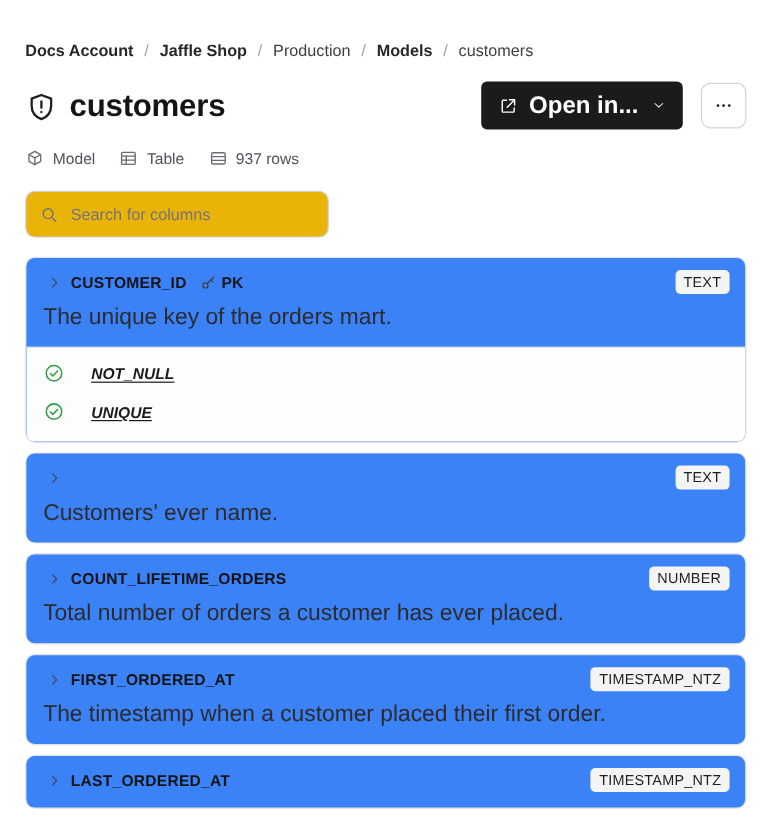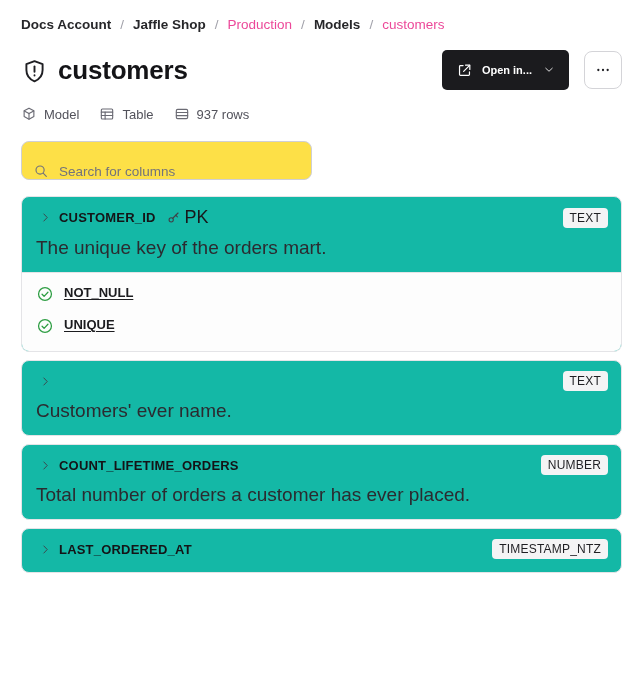--- a/index.html
+++ b/index.html
@@ -11,34 +11,34 @@
     width:643px; height:686px; overflow:hidden; background:#fff;
     font-family:"Liberation Sans", sans-serif; color:var(--ink);
   }
   .page{padding:0 21px;}
   .ic{display:inline-flex; width:16px; height:16px; flex:0 0 auto; color:inherit;}
   .ic svg{width:100%; height:100%; display:block;}
   .ic-lg{width:27px; height:27px;}
   .ic-sm{width:13px; height:13px;}
 
   
-  .breadcrumb{margin-top:17px; display:flex; align-items:flex-end; gap:9px; font-size:13.5px;}
+  .breadcrumb{margin-top:35px; display:flex; align-items:flex-end; gap:9px; font-size:13.5px;}
   .bc-item.strong{font-weight:700; color:#27272a; cursor:pointer;}
-  .bc-item.muted{color:#ec4899; cursor:pointer;}
+  .bc-item.muted{color:#404040; cursor:pointer;}
   .bc-sep{color:#a1a1aa;}
 
   
   .header-row{margin-top:18px; display:flex; align-items:center;}
   .title-icon{color:#1f1f23; margin-top:2px;}
   .page-title{font-size:26px; font-weight:700; letter-spacing:-.2px; margin-left:10px; color:#141417;}
   .spacer{flex:1;}
   .open-in-btn{
     display:flex; align-items:center; gap:9px; height:40px; padding:0 14px;
     background:var(--btn-bg); color:#fff; border:none; border-radius:5px;
-    font-family:inherit; font-size:11px; font-weight:700; cursor:pointer;
+    font-family:inherit; font-size:20px; font-weight:700; cursor:pointer;
   }
   .open-in-btn .ic{width:17px; height:17px;}
   .open-in-btn .ic-sm{width:12px; height:12px; margin-left:2px;}
   .more-btn{
     width:38px; height:38px; margin-left:15px; background:#fff;
     border:1px solid #d4d4d8; border-radius:8px; display:flex; align-items:center;
     justify-content:center; cursor:pointer; color:#1f1f23;
   }
   
   .meta-row{margin-top:16px; display:flex; align-items:center; gap:20px; color:var(--muted); font-size:13px;}
@@ -46,43 +46,43 @@
   .meta-item .ic{width:16px; height:16px; color:#6b6b74;}
 
   
   .tabbar{margin-top:46px; display:flex; align-items:flex-end; gap:24px; border-bottom:1px solid var(--border); padding:0 6px;}
   .tab{display:flex; align-items:center; gap:8px; padding:0 1px 10px; font-size:14px; color:#3f3f46; cursor:pointer; border-bottom:2px solid transparent; margin-bottom:-1px;}
   .tab.active{color:#111113; border-bottom-color:#4a4a52;}
   .tab-badge{background:#ececee; color:#27272a; font-size:12.5px; padding:2px 7px; border-radius:4px;}
 
   
   .search-box{
-    margin-top:19px; width:291px; height:39px; border:1px solid #cfcfd4; border-radius:8px;
-    display:flex; align-items:flex-end; padding:0 11px; gap:10px; background:#fde047;
+    margin-top:19px; width:253px; height:39px; border:1px solid #cfcfd4; border-radius:8px;
+    display:flex; align-items:center; padding:0 11px; gap:10px; background:#eab308;
   }
   .search-box .ic{color:#71717a;}
   .search-input{
     border:none; outline:none; flex:1; font-family:inherit; font-size:13.5px; color:var(--ink); background:transparent;
   }
   .search-input::placeholder{color:#73737b;}
 
   
   .cards{margin-top:16px; display:flex; flex-direction:column; gap:8px;}
-  .card{border:1px solid var(--border); border-radius:8px; overflow:hidden; background:#14b8a6;}
+  .card{border:1px solid var(--border); border-radius:8px; overflow:hidden; background:#3b82f6;}
   .card-main{padding:10px 13px 13px;}
   .card-head{display:flex; align-items:center; gap:7px;}
   .chev{color:#3f3f46; cursor:pointer; margin-left:4px;}
   .col-name{font-size:13px; font-weight:700; letter-spacing:.2px; color:#141417;}
   .pk-wrap{display:flex; align-items:center; gap:4px; margin-left:3px;}
   .pk-wrap .ic{width:15px; height:15px; color:#3f3f46;}
-  .pk-label{font-size:18px; font-weight:400;}
+  .pk-label{font-size:13px; font-weight:700;}
   .type-badge{margin-left:auto; background:var(--badge-bg); color:#1f1f23; font-size:12px; font-weight:500; padding:3px 7px; border-radius:4px; letter-spacing:.2px;}
   .col-desc{margin-top:9px; font-size:19px; color:#2b2b30; padding-left:1px;}
   .tests{border-top:1px solid var(--border); padding:12px 14px 16px; display:flex; flex-direction:column; gap:14px; background:#fdfdfd;}
-  .test-row{display:flex; align-items:flex-start; gap:10px;}
+  .test-row{display:flex; align-items:center; gap:22px;font-style:italic;}
   .test-row .ic{width:18px; height:18px; color:var(--green);}
   .test-link{font-size:13px; font-weight:700; color:#1c1c1f; text-decoration:underline; text-underline-offset:2px; cursor:pointer;}
 </style>
 </head>
 <body>
 
 <div class="page">
 
   <nav class="breadcrumb">
       <span class="bc-item strong">Docs Account</span>
@@ -249,20 +249,36 @@
             </span>
         <span class="col-name">COUNT_LIFETIME_ORDERS</span>
 
         <span class="type-badge">NUMBER</span>
       </div>
       <div class="col-desc">Total number of orders a customer has ever placed.</div>
     </div>
 
   </div>
 
+  <div class="card">
+    <div class="card-main">
+      <div class="card-head">
+        <span class="ic ic-sm chev">
+              <svg viewBox="0 0 24 24" fill="none" stroke="currentColor" stroke-width="1.7" stroke-linecap="round" stroke-linejoin="round">
+                <path d="M9 5.5l6.2 6.5L9 18.5"></path>
+              </svg>
+            </span>
+        <span class="col-name">FIRST_ORDERED_AT</span>
+
+        <span class="type-badge">TIMESTAMP_NTZ</span>
+      </div>
+      <div class="col-desc">The timestamp when a customer placed their first order.</div>
+    </div>
+
+  </div>
 
   <div class="card">
     <div class="card-main">
       <div class="card-head">
         <span class="ic ic-sm chev">
               <svg viewBox="0 0 24 24" fill="none" stroke="currentColor" stroke-width="1.7" stroke-linecap="round" stroke-linejoin="round">
                 <path d="M9 5.5l6.2 6.5L9 18.5"></path>
               </svg>
             </span>
         <span class="col-name">LAST_ORDERED_AT</span>

